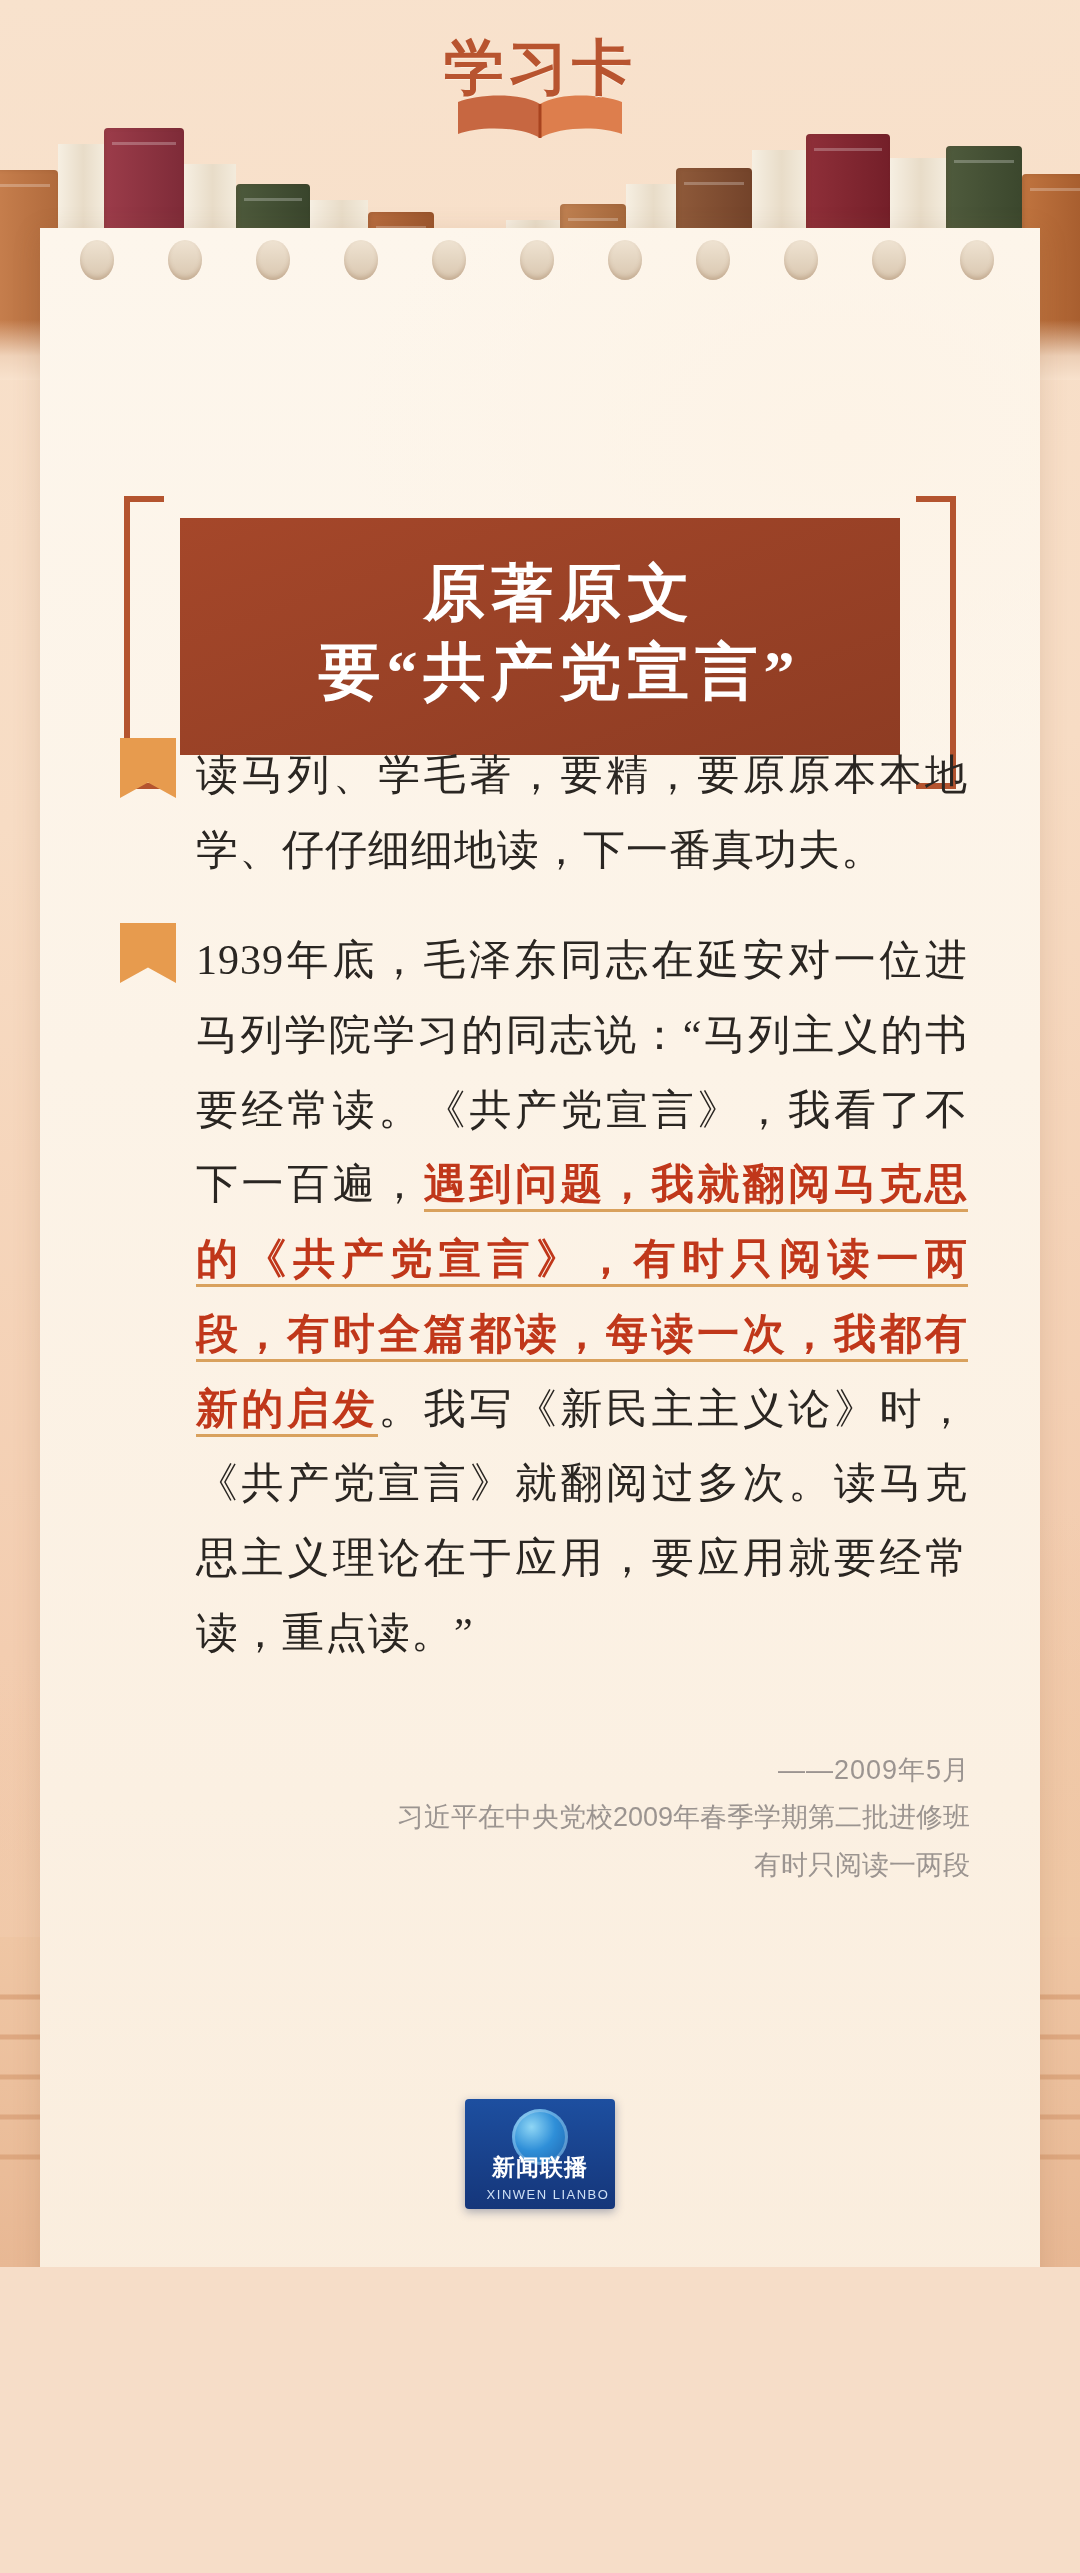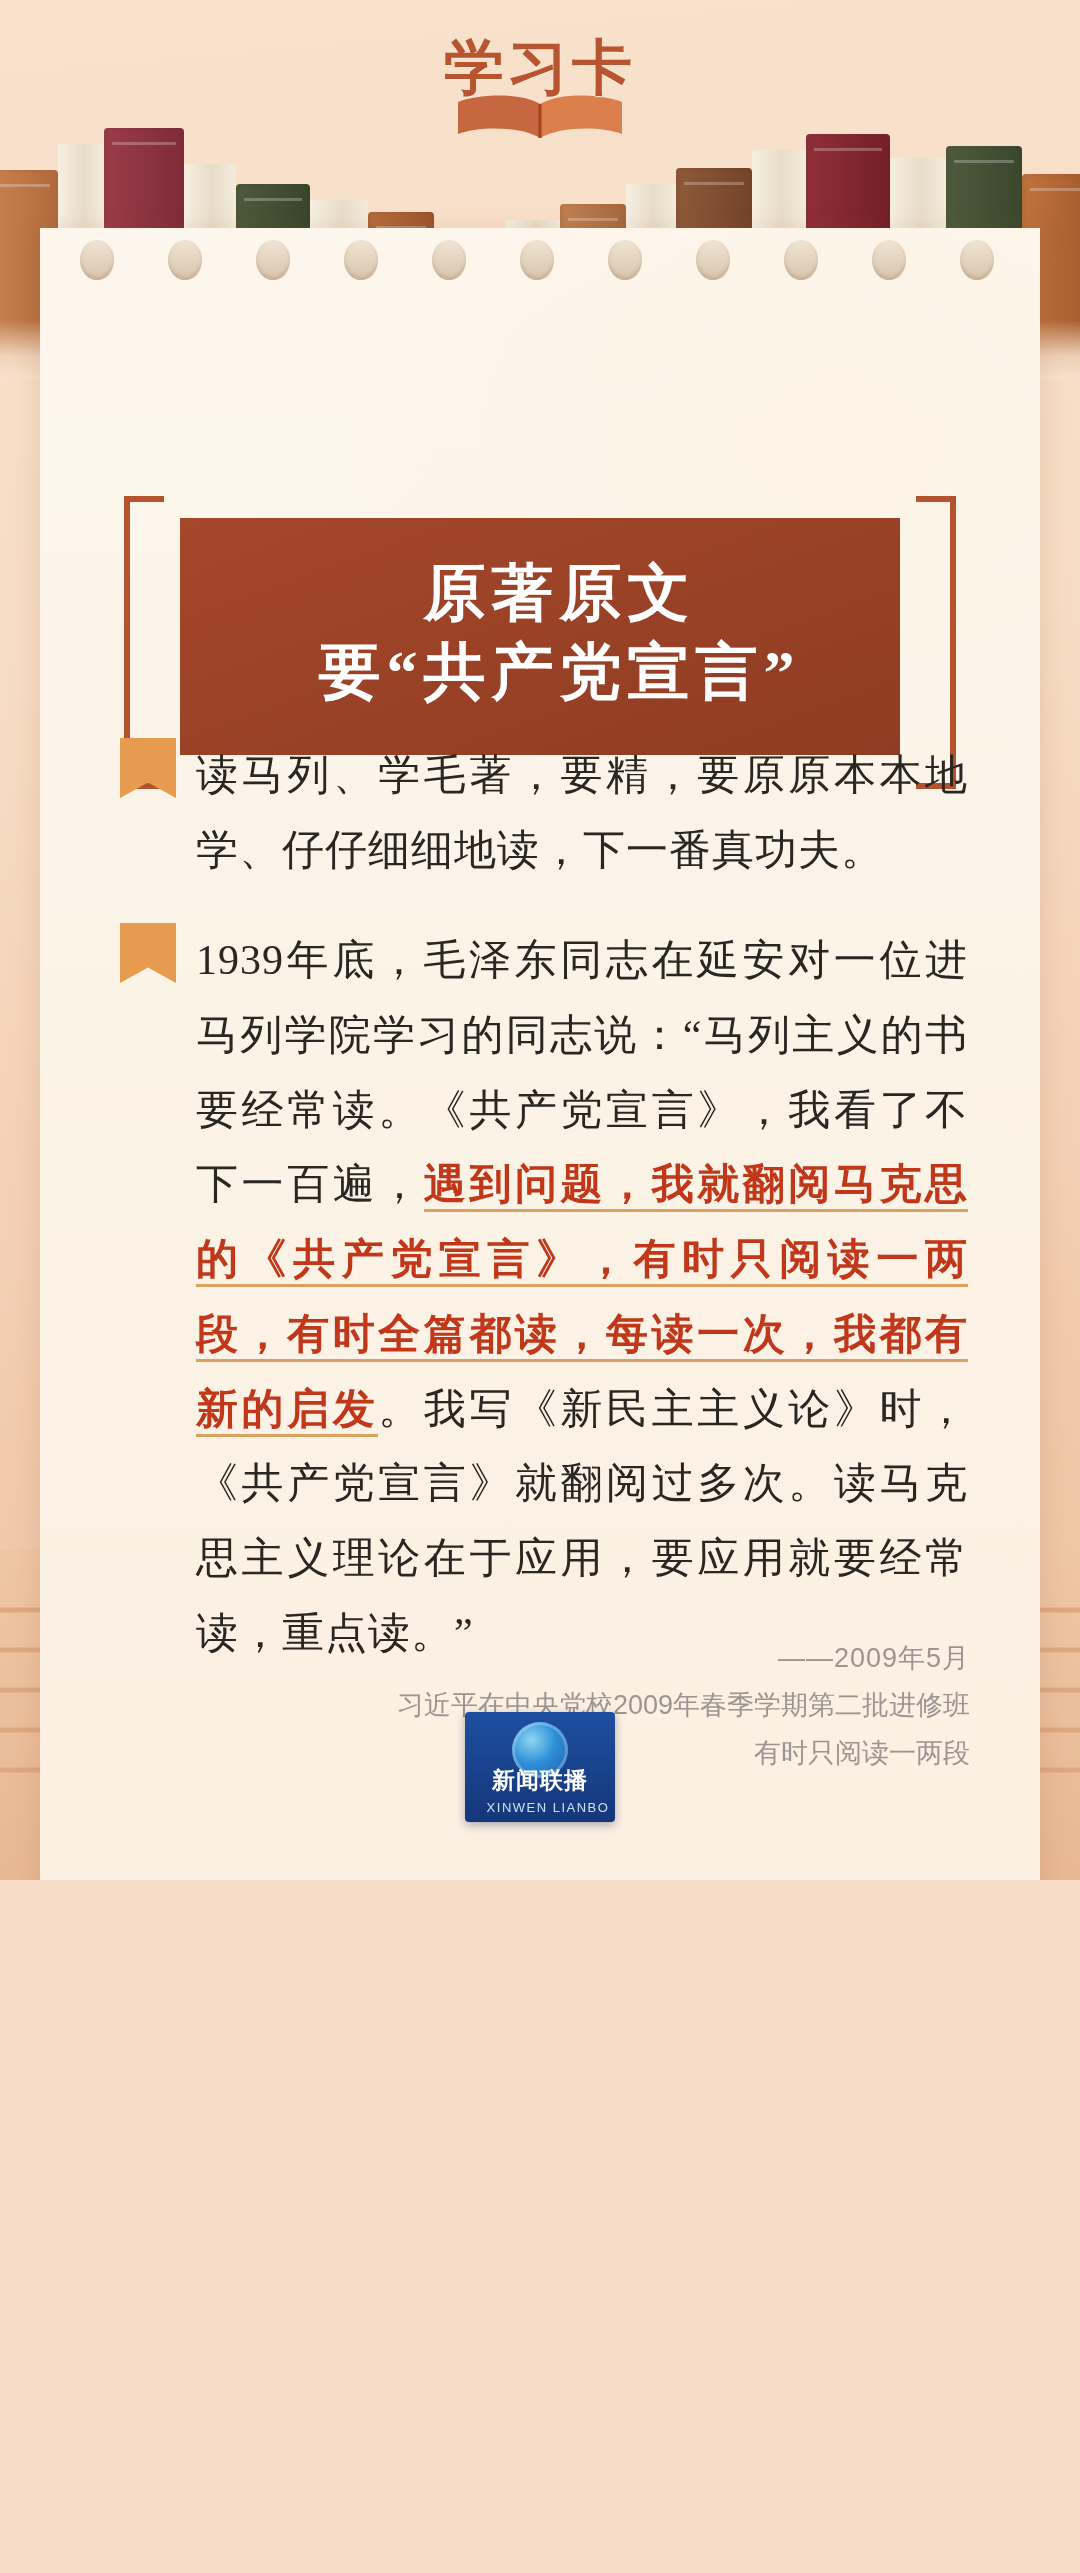--- a/index.html
+++ b/index.html
@@ -10,21 +10,21 @@
     width: 1080px;
     height: 2573px;
     font-family: "Liberation Serif", serif;
     background: #f6ddc8;
     overflow: hidden;
   }
 
   .poster {
     position: relative;
     width: 1080px;
-    height: 1880px;
+    height: 2267px;
     background:
       radial-gradient(ellipse 900px 700px at 10% 95%, #f0c9a8 0%, rgba(240,201,168,0) 70%),
       radial-gradient(ellipse 700px 600px at 95% 85%, #efc7a4 0%, rgba(239,199,164,0) 70%),
       linear-gradient(175deg, #f8e2cd 0%, #f7dcc4 35%, #f3cdb0 70%, #eec3a3 100%);
     overflow: hidden;
   }
 
   
   .header {
     position: absolute;
@@ -189,21 +189,21 @@
     color: #c0371a;
     font-weight: bold;
     border-bottom: 3px solid #d9a15d;
     padding-bottom: 2px;
   }
 
   
   .source {
     position: absolute;
     right: 70px;
-    top: 1407px;
+    top: 1519px;
     width: 640px;
     text-align: right;
     font-family: "Liberation Sans", sans-serif;
     font-size: 27px;
     line-height: 1.75;
     color: #9b9490;
   }
   .source .line1 { letter-spacing: 1px; }
 
   

